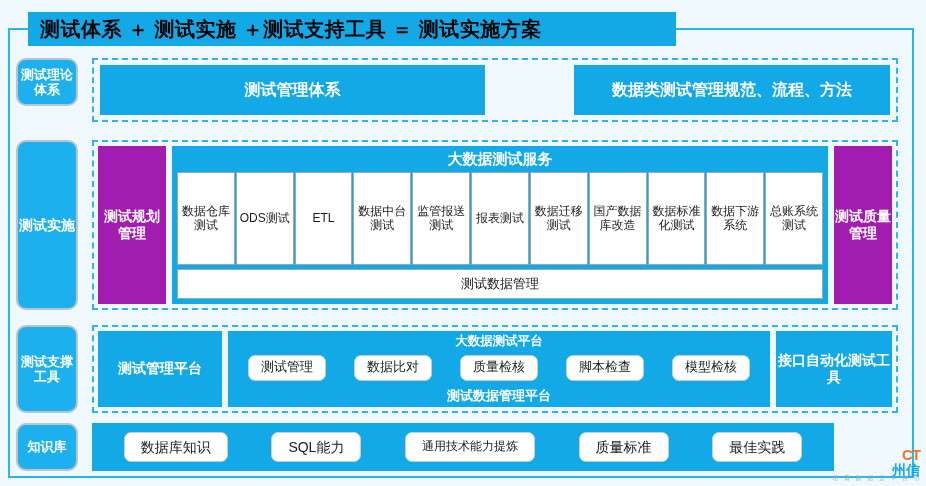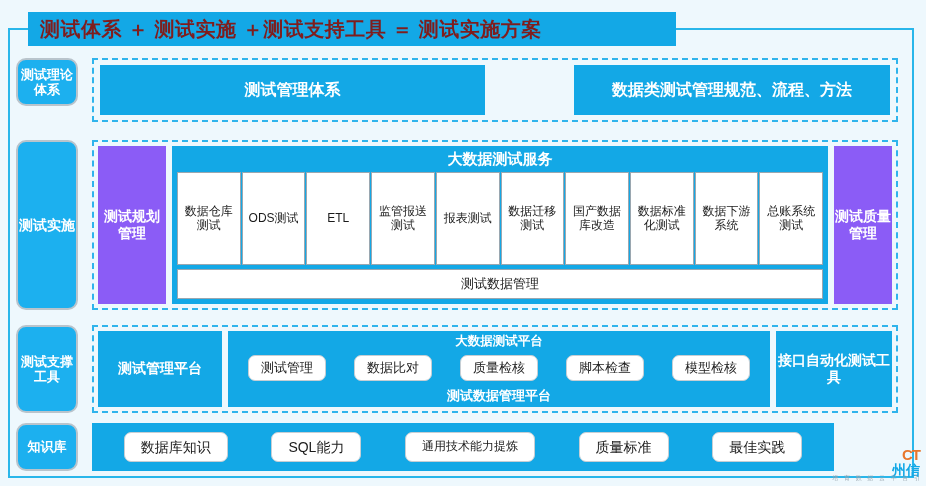--- a/index.html
+++ b/index.html
@@ -23,21 +23,21 @@
     box-sizing:border-box;
     background:#eef8fd;
   }
 
   
   .title-banner{
     position:absolute;
     left:28px;top:12px;
     width:648px;height:34px;
     background:#13a8e6;
-    color:#7f1d1d;
+    color:#000000;
     font-size:20px;
     font-weight:bold;
     letter-spacing:.5px;
     display:flex;align-items:center;
     padding-left:12px;
     box-sizing:border-box;
     z-index:20;
   }
 
   
@@ -64,21 +64,21 @@
     background:#eef8fd;
   }
 
   .blue-block{
     background:#13a8e6;
     color:#fff;font-weight:bold;
     display:flex;align-items:center;justify-content:center;
     text-align:center;box-sizing:border-box;
   }
   .orange-block{
-    background:#8b5cf6;
+    background:#a21caf;
     color:#fff;font-weight:bold;
     display:flex;align-items:center;justify-content:center;
     text-align:center;box-sizing:border-box;
     line-height:1.2;
   }
   .white-cell{
     background:#ffffff;
     border:1px solid #9aa7b0;
     color:#1b1b1b;
     display:flex;align-items:center;justify-content:center;
@@ -126,21 +126,21 @@
   #row3 .side-label{width:62px;height:88px;margin-right:14px;font-size:13px;}
   #row3 .dash-box{width:806px;height:88px;}
   #r3-inner{position:absolute;left:4px;top:4px;right:4px;bottom:4px;display:flex;gap:6px;}
   #r3-mgmt{width:124px;font-size:14px;flex:none;}
   #r3-platform{flex:1;background:#13a8e6;display:flex;flex-direction:column;
                box-sizing:border-box;position:relative;}
   #r3-top{height:20px;color:#fff;font-weight:bold;font-size:12.5px;
           display:flex;align-items:center;justify-content:center;}
   #r3-pills{flex:1;display:flex;align-items:center;justify-content:space-around;
             padding:0 6px;box-sizing:border-box;}
-  #r3-pills .pill{height:26px;font-size:13px;padding:0 12px;}
+  #r3-pills .pill{height:26px;font-size:13px;padding:0 12px;font-family:Liberation Mono, monospace;}
   #r3-bottom{height:22px;color:#fff;font-weight:bold;font-size:13px;
              display:flex;align-items:center;justify-content:center;}
   #r3-api{width:116px;font-size:14px;flex:none;line-height:1.25;}
 
   
   #row4{top:423px;left:16px;}
   #row4 .side-label{width:62px;height:48px;margin-right:14px;font-size:13px;}
   #row4 .kb-band{width:742px;height:48px;background:#13a8e6;
                  display:flex;align-items:center;justify-content:space-around;
                  padding:0 10px;box-sizing:border-box;}
@@ -190,20 +190,21 @@
     <div class="dash-box">
       <div id="r2-inner">
         <div class="orange-block" id="r2-plan">测试规划管理</div>
 
         <div id="r2-mid">
           <div id="r2-mid-title">大数据测试服务</div>
           <div id="r2-cells">
             <div class="white-cell">数据仓库测试</div>
             <div class="white-cell">ODS测试</div>
             <div class="white-cell">ETL</div>
+            <div class="white-cell">数据中台测试</div>
             <div class="white-cell">监管报送测试</div>
             <div class="white-cell">报表测试</div>
             <div class="white-cell">数据迁移测试</div>
             <div class="white-cell">国产数据库改造</div>
             <div class="white-cell">数据标准化测试</div>
             <div class="white-cell">数据下游系统</div>
             <div class="white-cell">总账系统测试</div>
           </div>
           <div id="r2-tdm">测试数据管理</div>
         </div>

